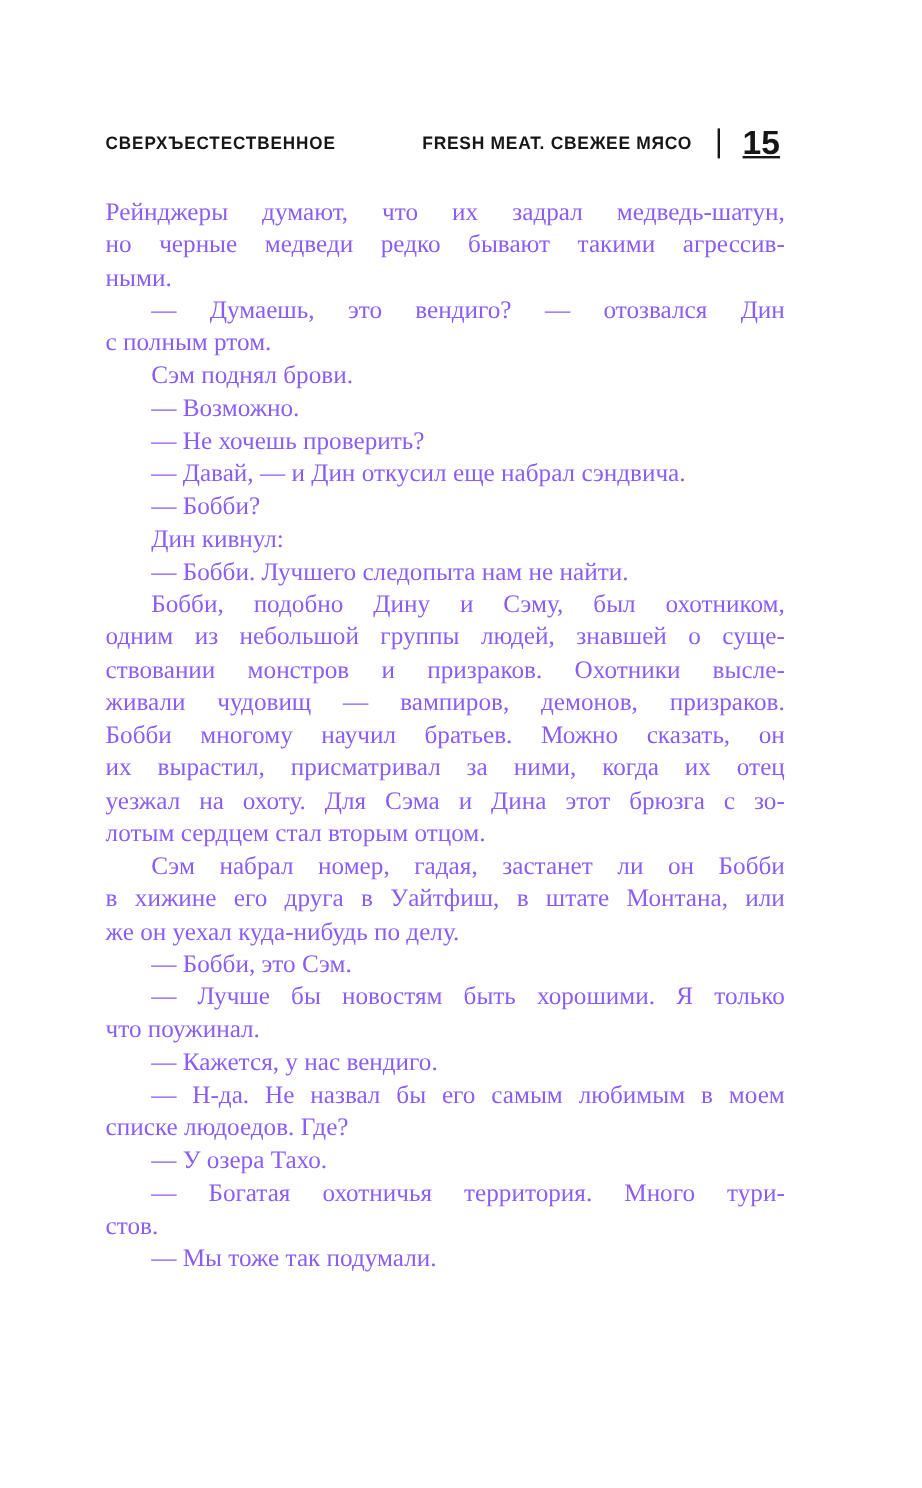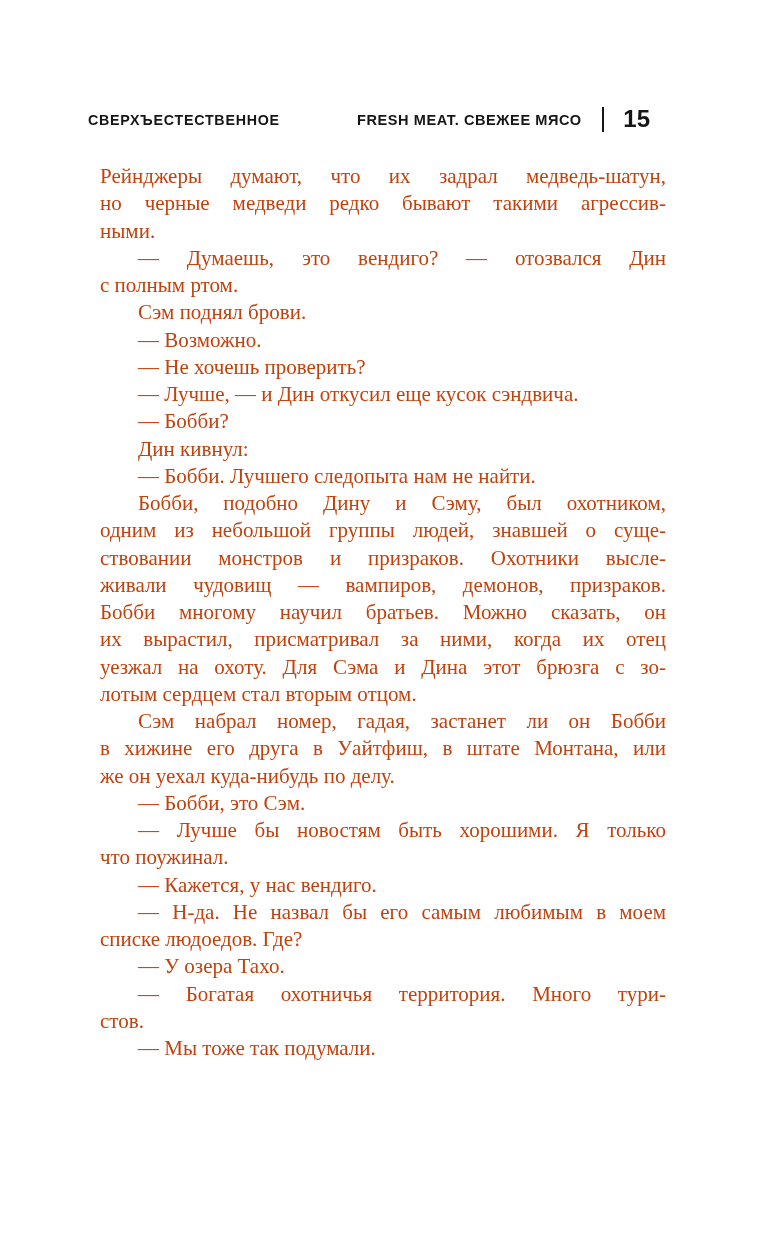--- a/index.html
+++ b/index.html
@@ -52,35 +52,35 @@
     transform-origin: right center;
   }
   .header .divider {
     display: inline-block;
     width: 2px;
     height: 25px;
     background: #161616;
     margin: 0 19px 0 21px;
   }
   .header .page-num {
-    font-size: 24px;
+    font-size: 28px;
     font-weight: 700;
     line-height: 1;
+    text-decoration: underline;
   }
   
   .text-block {
     position: absolute;
     left: 88px;
     top: 163px;
     width: 566px;
     font-family: "Liberation Serif", serif;
     font-size: 21px;
     line-height: 27.25px;
-    color: #c2410c;
-    margin-left: 12px;
+    color: #8b5cf6;
   }
   .text-block .line {
     height: 27.25px;
     text-align: left;
   }
   .text-block .line.j {
     text-align: justify;
     text-align-last: justify;
   }
   .text-block .line.ind {
@@ -103,21 +103,21 @@
 
   <main class="text-block">
       <div class="line j">Рейнджеры думают, что их задрал медведь-шатун,</div>
       <div class="line j">но черные медведи редко бывают такими агрессив-</div>
       <div class="line">ными.</div>
       <div class="line j ind">— Думаешь, это вендиго? — отозвался Дин</div>
       <div class="line">с полным ртом.</div>
       <div class="line ind">Сэм поднял брови.</div>
       <div class="line ind">— Возможно.</div>
       <div class="line ind">— Не хочешь проверить?</div>
-      <div class="line ind">— Лучше, — и Дин откусил еще кусок сэндвича.</div>
+      <div class="line ind">— Давай, — и Дин откусил еще набрал сэндвича.</div>
       <div class="line ind">— Бобби?</div>
       <div class="line ind">Дин кивнул:</div>
       <div class="line ind">— Бобби. Лучшего следопыта нам не найти.</div>
       <div class="line j ind">Бобби, подобно Дину и Сэму, был охотником,</div>
       <div class="line j">одним из небольшой группы людей, знавшей о суще-</div>
       <div class="line j">ствовании монстров и призраков. Охотники высле-</div>
       <div class="line j">живали чудовищ — вампиров, демонов, призраков.</div>
       <div class="line j">Бобби многому научил братьев. Можно сказать, он</div>
       <div class="line j">их вырастил, присматривал за ними, когда их отец</div>
       <div class="line j">уезжал на охоту. Для Сэма и Дина этот брюзга с зо-</div>

